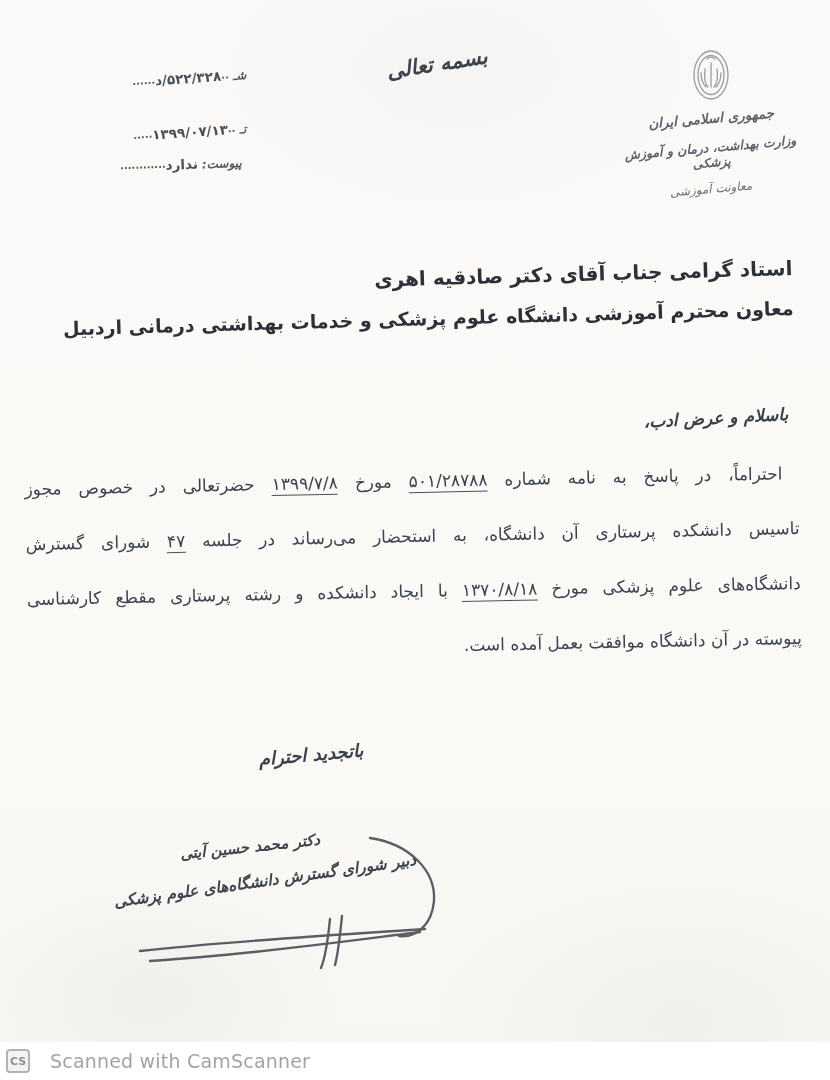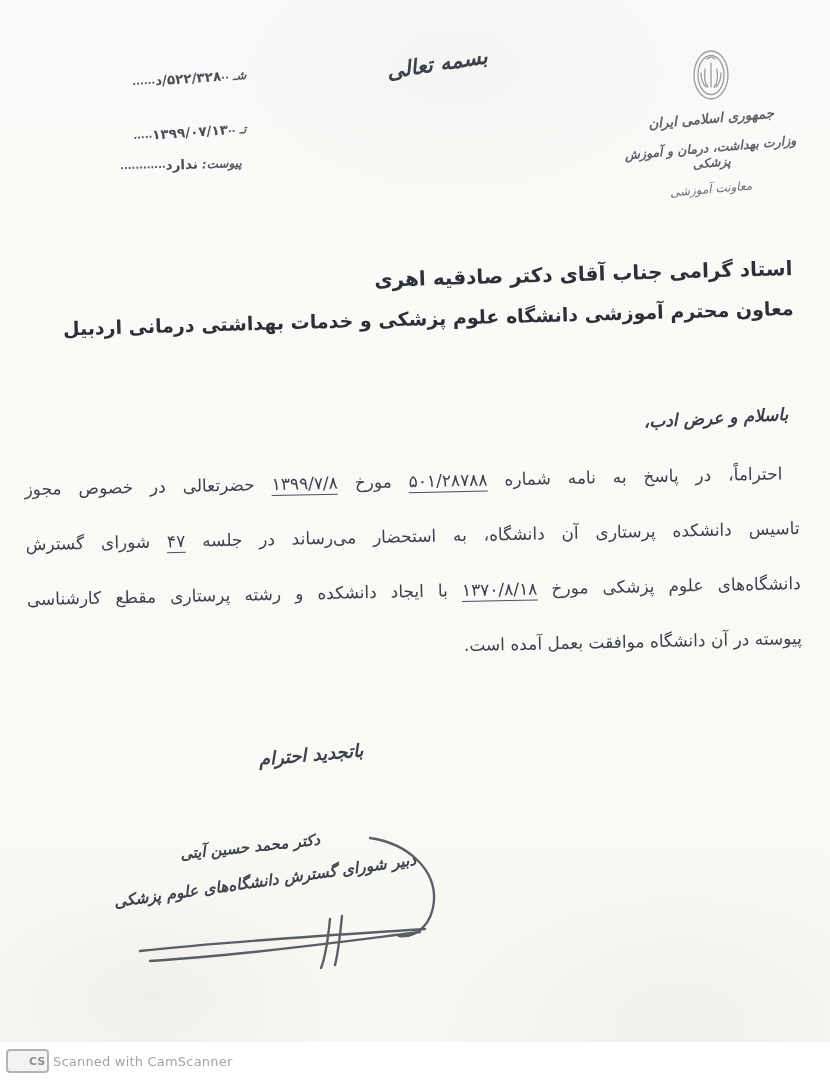--- a/index.html
+++ b/index.html
@@ -91,23 +91,23 @@
   .sig-strokes{position:absolute;left:118px;top:824px;}
 
   
   .scan-bar{
     position:absolute;left:0;bottom:0;width:830px;height:38px;background:#ffffff;
     display:flex;align-items:center;
   }
   .cs-badge{
     margin-left:6px;width:20px;height:20px;border:2px solid #b3b3b3;border-radius:4px;
     display:flex;align-items:center;justify-content:center;
-    font-size:11px;font-weight:bold;color:#8f8f8f;background:#f3f3f3;padding-left:19px;
+    font-size:11px;font-weight:bold;color:#8f8f8f;background:#f3f3f3;
   }
-  .cs-text{margin-left:4px;margin-right:4px;font-size:13px;color:#a3a3a3;letter-spacing:.2px;}
+  .cs-text{margin-left:20px;margin-right:4px;font-size:19px;color:#a3a3a3;letter-spacing:.2px;}
 </style>
 </head>
 <body>
 
 <div class="page">
 
   <div class="ref-block">
     <div class="ref-row ref-0">
       <span class="lbl">شـ</span><span class="dots">..</span><span class="val">۵۲۲/۳۲۸/د</span><span class="dots">......</span>
     </div>

